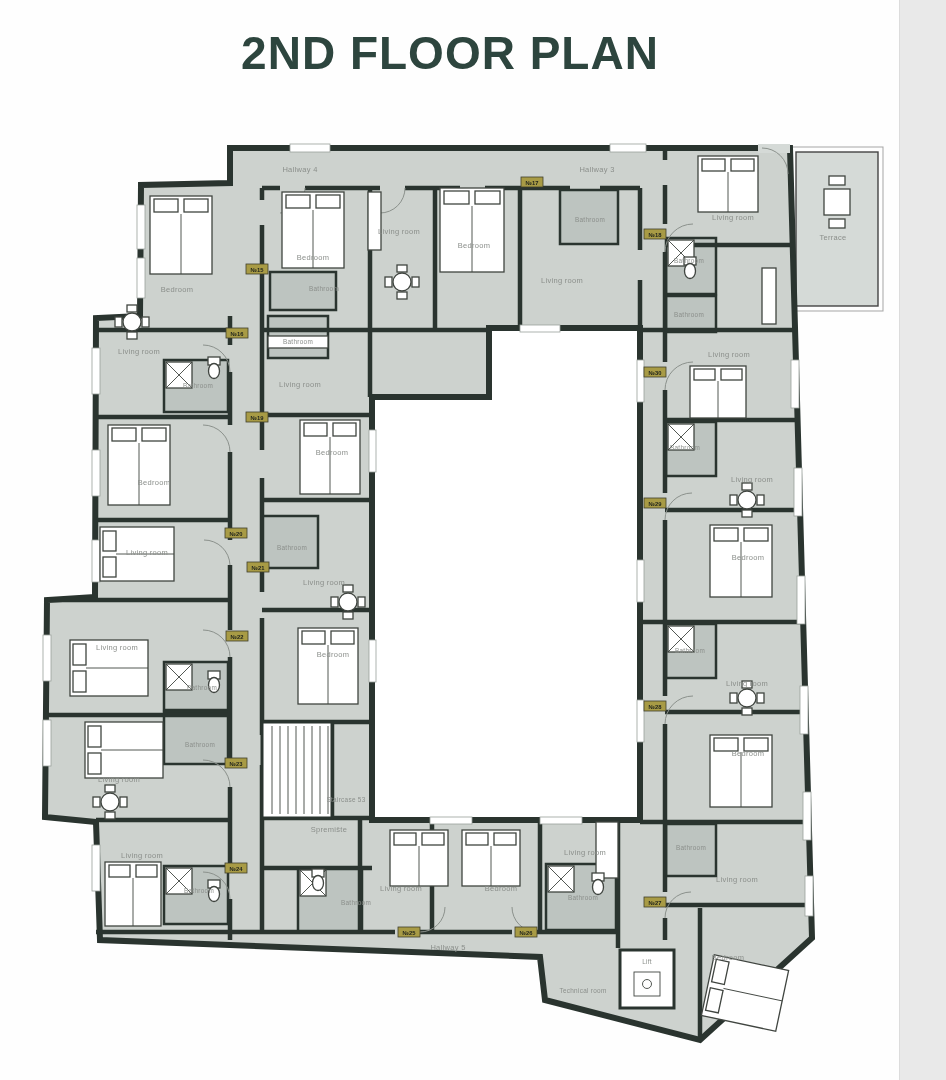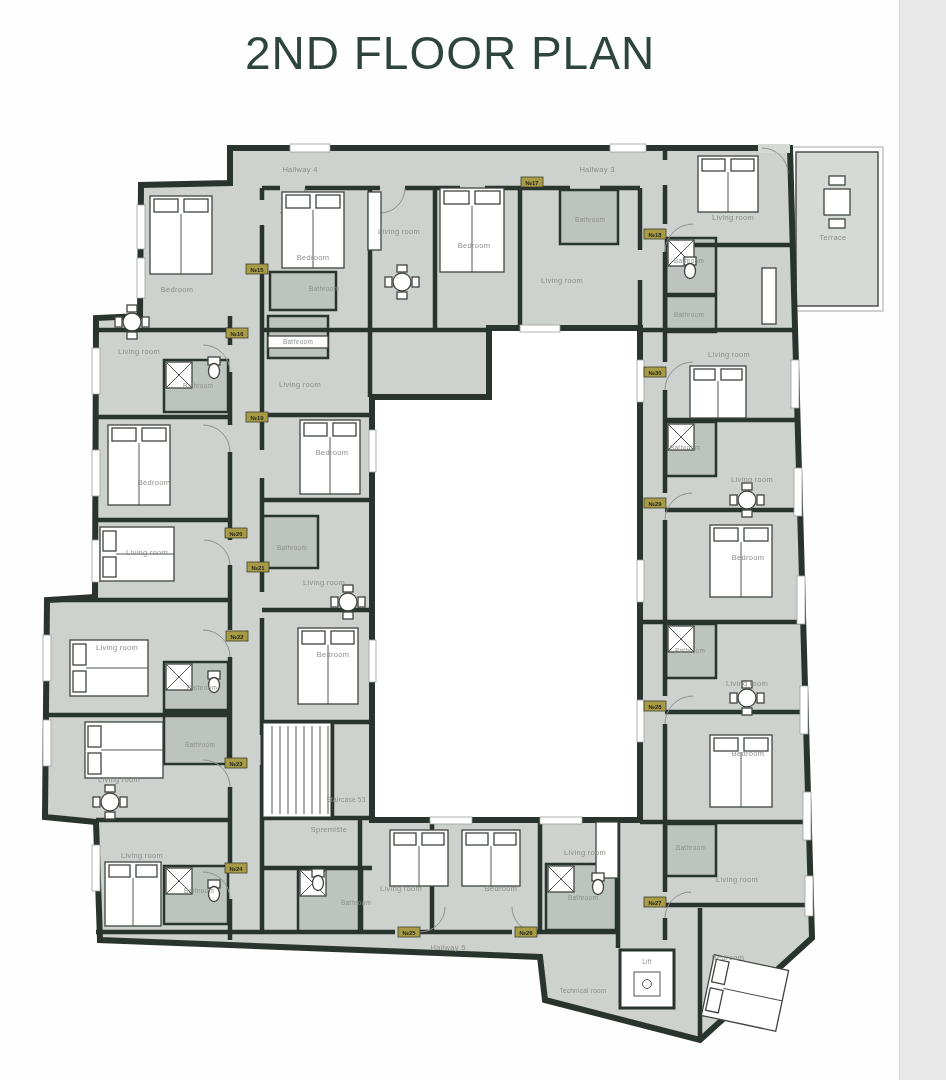--- a/index.html
+++ b/index.html
@@ -1,19 +1,19 @@
 <!DOCTYPE html>
 <html><head>
 <meta charset="utf-8">
 <style>
   html,body{margin:0;padding:0;background:#fff;}
   .page{position:relative;width:946px;height:1080px;background:#fefefe;overflow:hidden;
         font-family:"Liberation Sans",sans-serif;}
   .title{position:absolute;top:26px;left:0;width:900px;text-align:center;
-         font-size:46px;font-weight:normal;letter-spacing:1px;color:#2d453e;}
+         font-size:46px;font-weight:bold;letter-spacing:1px;color:#2d453e;}
   .edge{position:absolute;right:0;top:0;width:46px;height:1080px;background:#e9e9e9;
         border-left:1px solid #dcdcdc;}
   svg{position:absolute;left:0;top:0;}
   .fw{fill:#fff;stroke:#404540;stroke-width:1.3;}
   .fl{stroke:#404540;stroke-width:.9;fill:none;}
   .win{fill:#fff;stroke:#9aa09b;stroke-width:.8;}
   .arc{fill:none;stroke:#8b918c;stroke-width:1;}
   .bath{fill:#bdc4c0;stroke:#2a342f;stroke-width:2.5;}
   .lbl{font-family:"Liberation Sans",sans-serif;font-size:7.5px;fill:#8b8f8b;
        text-anchor:middle;letter-spacing:.3px;}

